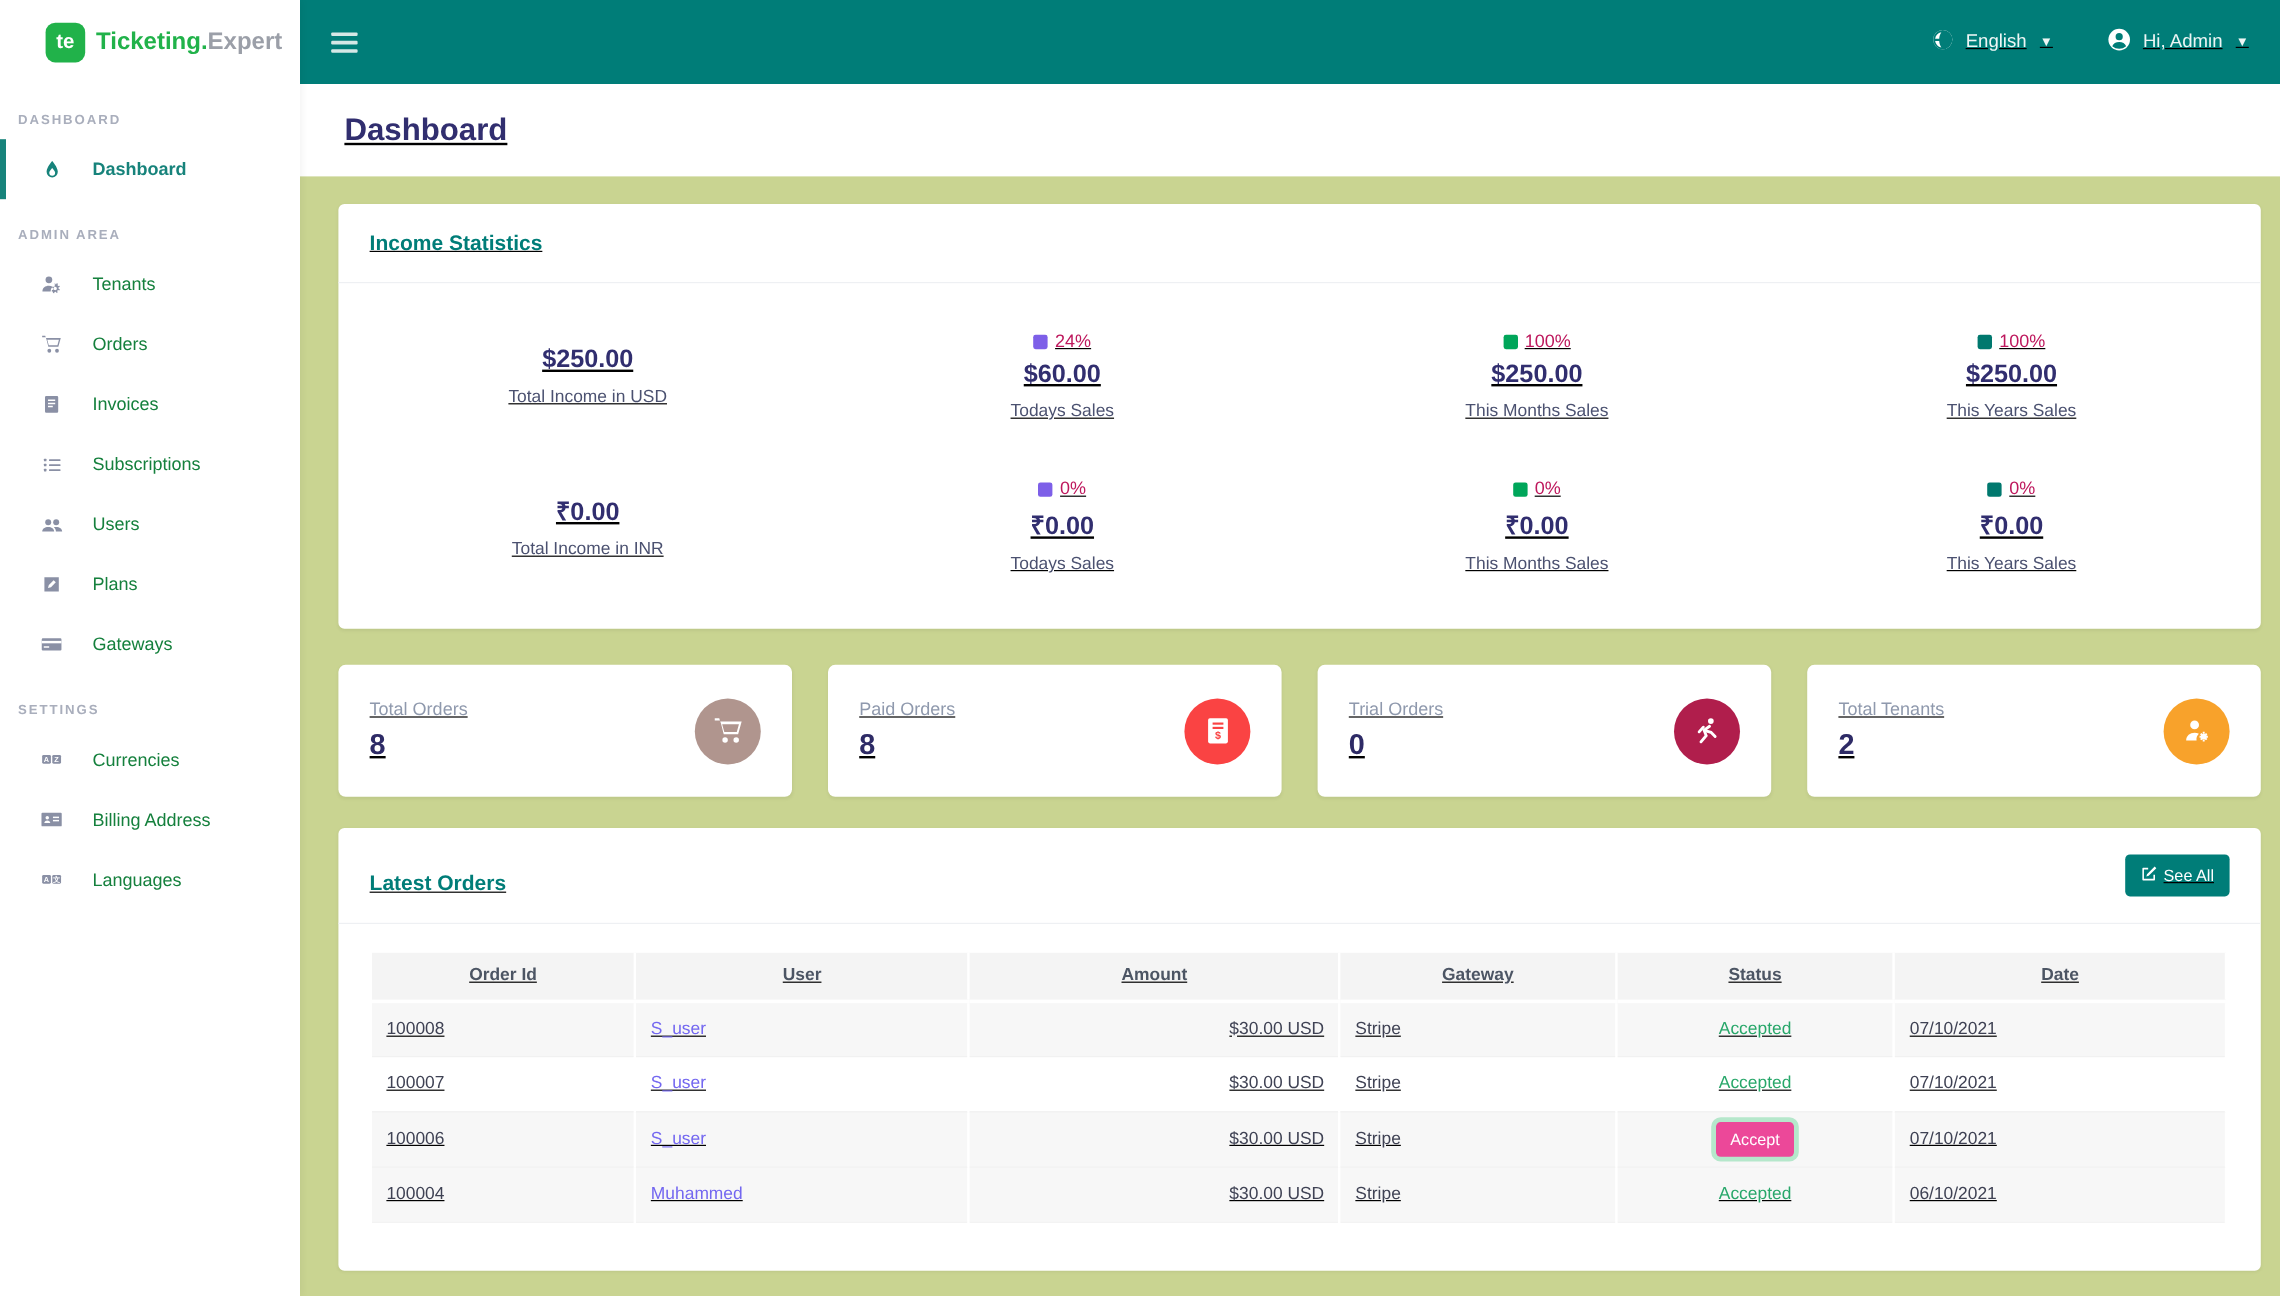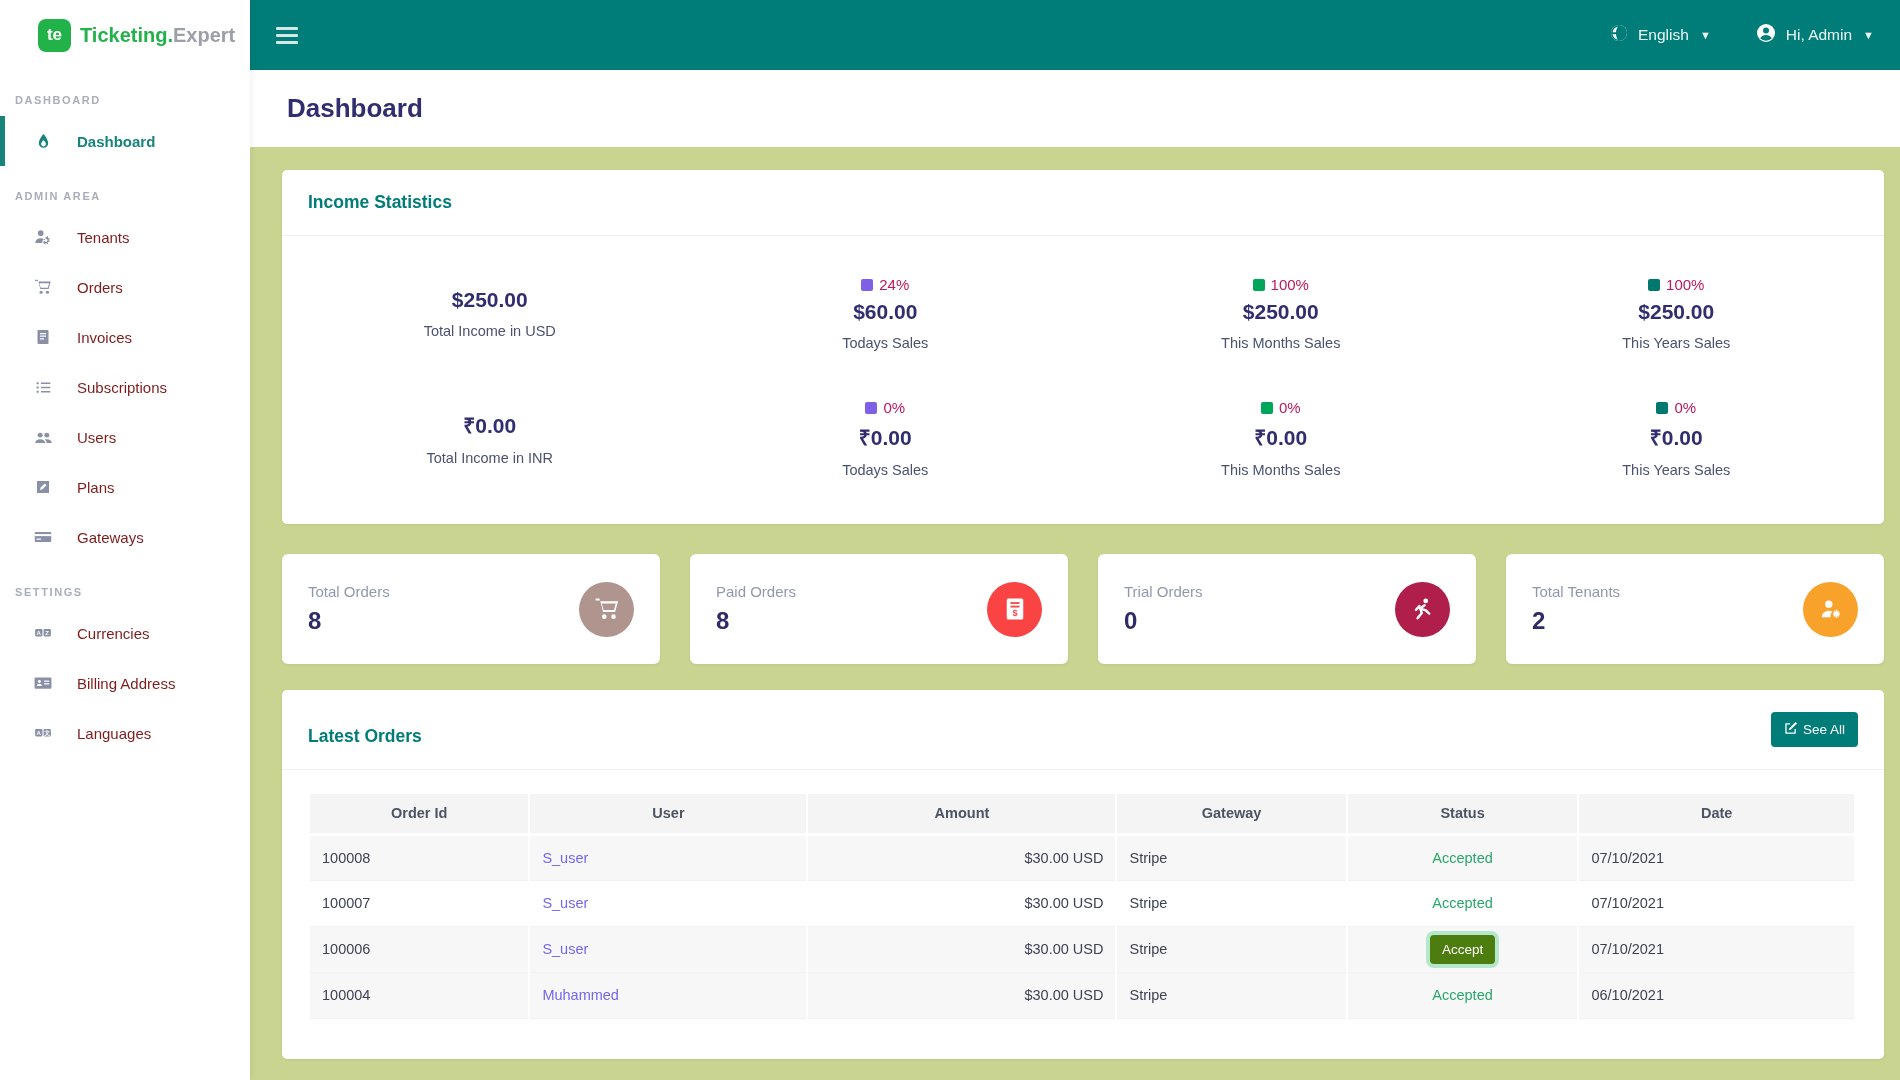--- a/index.html
+++ b/index.html
@@ -29,30 +29,30 @@
   .brand-primary { color: #21b24a; font-weight: bold; font-size: 20px; }
   .brand-secondary { color: #9b9fa8; font-weight: 600; font-size: 20px; }
 
   .nav-section {
     font-size: 11px; letter-spacing: 1.6px; color: #a9aebc;
     font-weight: 600; margin: 24px 0 10px 15px; text-transform: uppercase;
   }
   .nav-item {
     display: flex; align-items: center; height: 50px;
     padding-left: 28px; gap: 24px; cursor: pointer;
-    font-size: 15px; color: #7f1d1d; text-decoration: none;
+    font-size: 15px; color: #15803d; text-decoration: none;
     border-left: 5px solid transparent;
   }
   .nav-item .nav-icon { width: 20px; display: flex; justify-content: center; }
   .nav-item svg { fill: #8a90a5; }
   .nav-item.active { color: #17837b; font-weight: bold; border-left-color: #17837b; }
   .nav-item.active svg { fill: #17837b; }
 
   
-  .main { flex: 1; display: flex; flex-direction: column; }
+  .main { flex: 1; display: flex; flex-direction: column; text-decoration: underline; }
   .topbar {
     height: 70px; background: #007d78; display: flex; align-items: center;
     padding: 0 26px; color: #e8f3f2;
   }
   .hamburger { background: none; border: none; cursor: pointer; display: flex; flex-direction: column; gap: 4px; }
   .hamburger span { width: 22px; height: 3px; background: #d5e8e6; border-radius: 1px; }
   .topbar-right { margin-left: auto; display: flex; align-items: center; gap: 44px; }
   .topbar-menu { display: flex; align-items: center; gap: 9px; font-size: 15.5px; cursor: pointer; color: #eef6f5; }
   .caret { font-size: 11px; margin-left: 2px; }
 
@@ -115,21 +115,21 @@
   td {
     height: 46px; padding: 0 12px;
     border-right: 2px solid #fff; border-bottom: 1px solid #f1f1f1;
   }
   tr.striped td { background: #f7f7f7; }
   td.cell-amount { text-align: right; }
   td.cell-status { text-align: center; }
   .user-link { color: #7367f0; text-decoration: none; cursor: pointer; }
   .status-accepted { color: #28a76a; }
   .accept-btn {
-    background: #4d7c0f; color: #fff; border: none; border-radius: 4px;
+    background: #ec4899; color: #fff; border: none; border-radius: 4px;
     padding: 7px 12px; font-size: 13.5px; cursor: pointer; font-family: inherit;
     box-shadow: 0 0 0 4px rgba(57, 201, 121, 0.35);
   }
 </style>
 </head>
 <body>
 
 <aside class="sidebar">
   <div class="brand">
     <span class="brand-badge">te</span>

